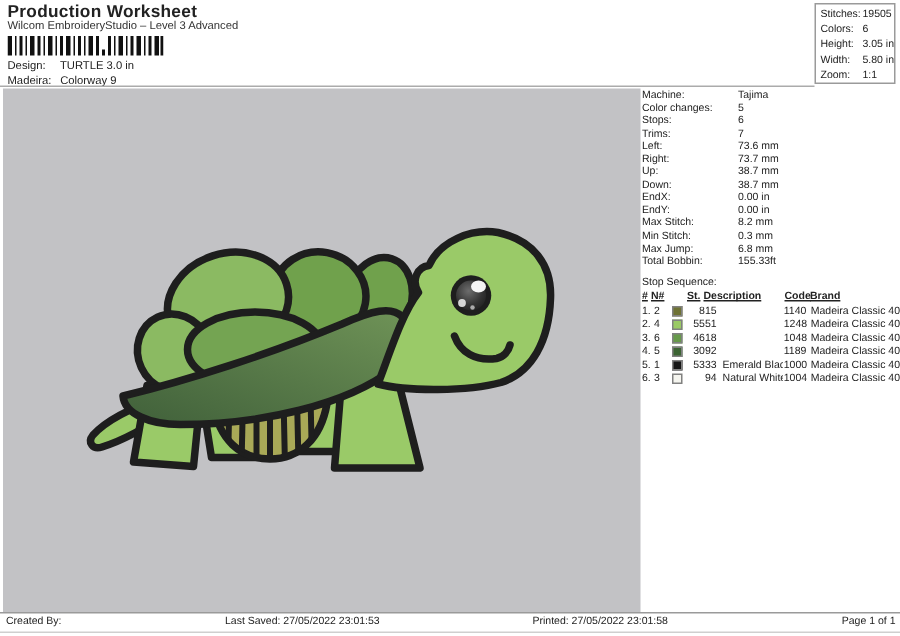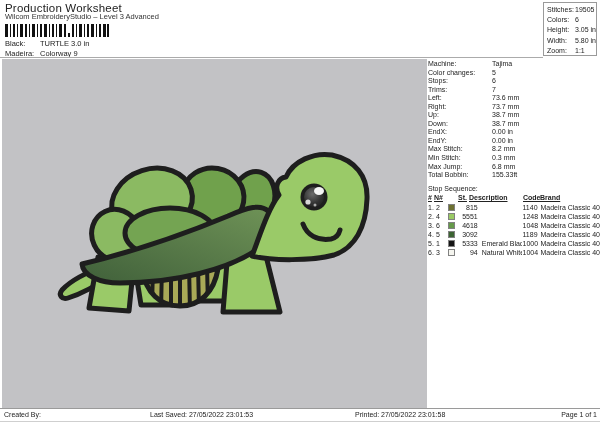--- a/index.html
+++ b/index.html
@@ -4,21 +4,21 @@
 <style>
   html,body{margin:0;padding:0}
   body{
     width:600px;height:424px;position:relative;overflow:hidden;
     background:#ffffff;color:#222;
     font-family:"Liberation Sans", sans-serif;
   }
   .abs{position:absolute}
 
   
-  .title{left:5px;top:2px;font-size:11.5px;font-weight:normal;letter-spacing:.2px}
+  .title{left:5px;top:2px;font-size:11.5px;font-weight:bold;letter-spacing:.2px}
   .subtitle{left:5px;top:12px;font-size:7.5px;color:#333}
   .barcode{left:5px;top:24px}
   .hrow{font-size:7.5px;left:5px;white-space:nowrap}
   .hrow .lab{display:inline-block;width:33px}
   .design-row{top:39px}
   .colorway-row{top:49px}
   .header-divider{top:57px;left:0;width:543px;height:1px;background:#ababab}
 
   
   .stats-box{left:543px;top:2px;width:54px;height:54px;border:1px solid #9a9a9a;
@@ -90,21 +90,21 @@
       <rect x="82" y="0" width="2" height="13"></rect>
       <rect x="86" y="0" width="3" height="13"></rect>
     <rect x="91" y="0" width="1" height="13"></rect>
       <rect x="94" y="0" width="2" height="13"></rect>
       <rect x="98" y="0" width="3" height="13"></rect>
     <rect x="102" y="0" width="2" height="13"></rect>
   </g>
 </svg>
 
 <div class="abs hrow design-row">
-  <span class="lab">Black:</span>
+  <span class="lab">Design:</span>
   <span>TURTLE 3.0 in</span>
 </div>
 <div class="abs hrow colorway-row">
   <span class="lab">Madeira:</span>
   <span>Colorway 9</span>
 </div>
 <div class="abs header-divider"></div>
 
 <div class="abs stats-box" id="stats-box">
     <div class="stat-row"><span class="lab">Stitches:</span><span>19505</span></div>

